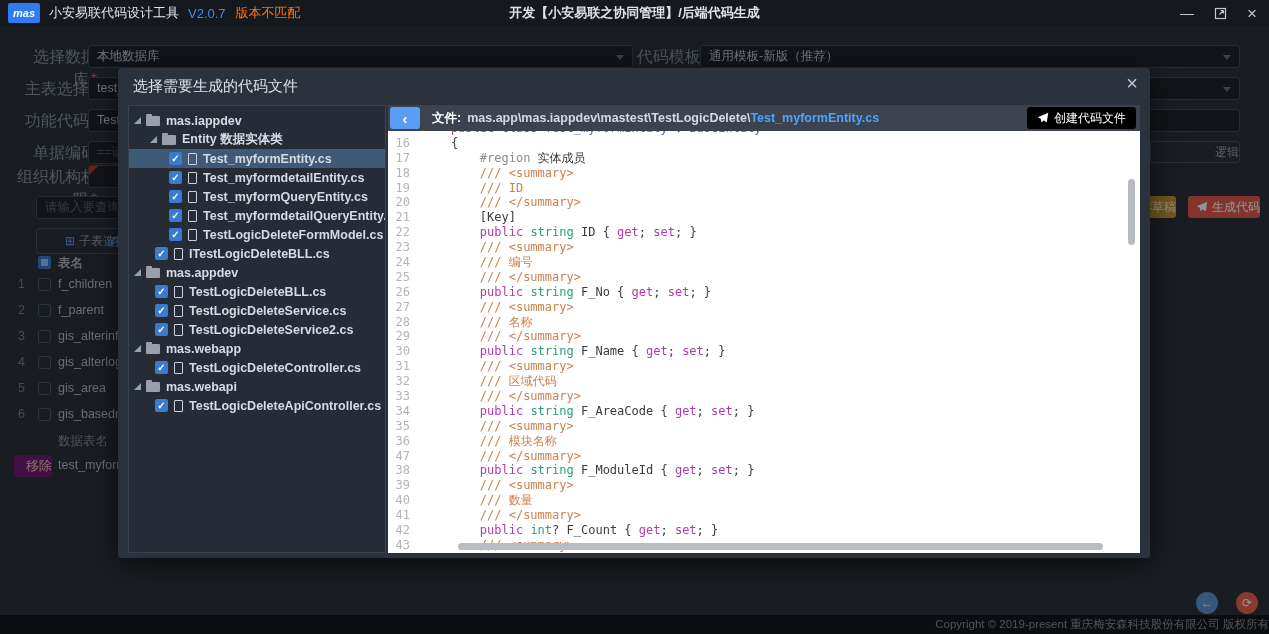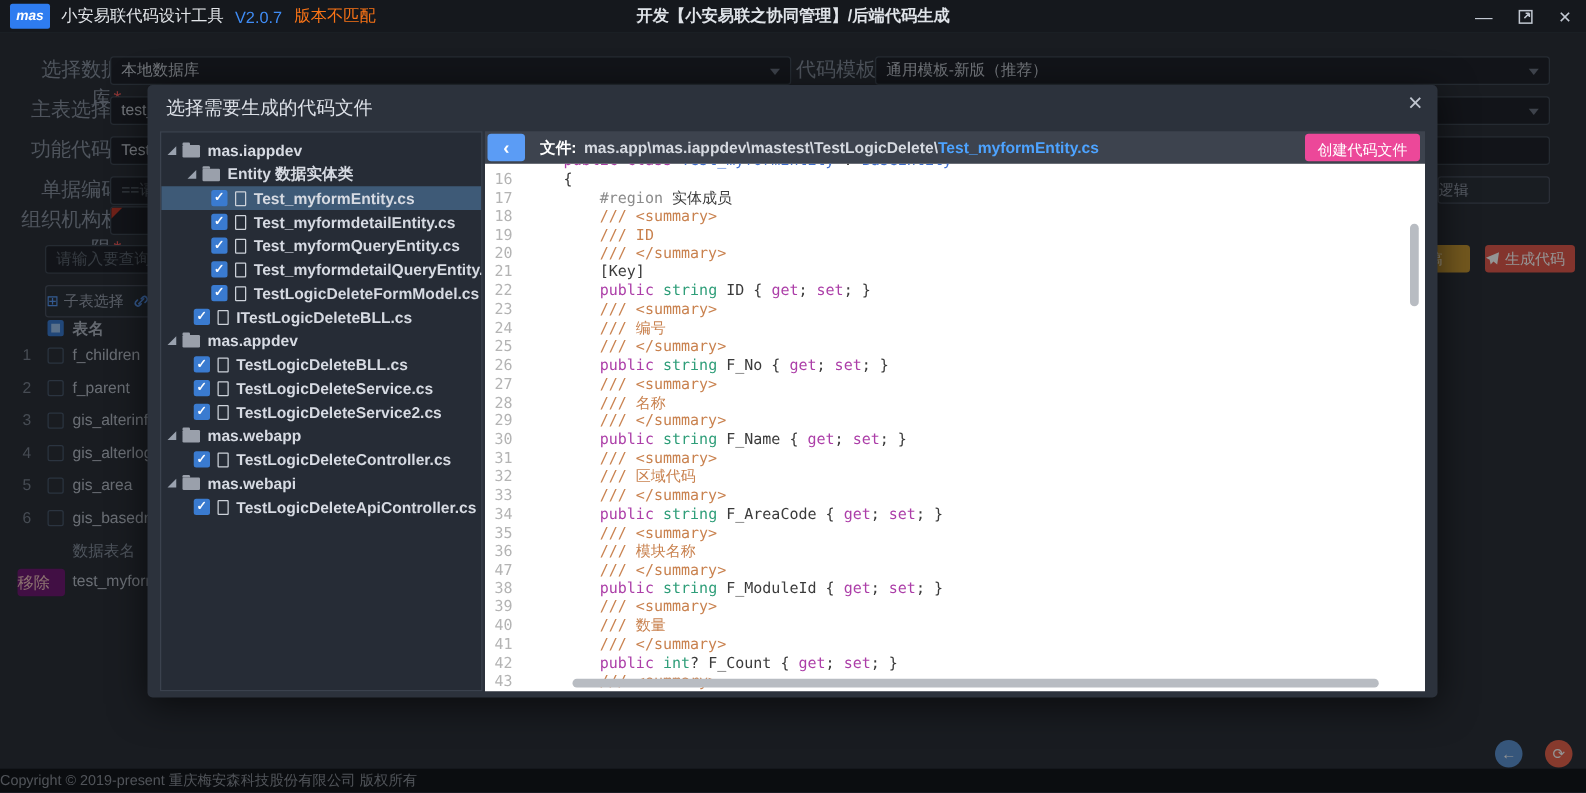--- a/index.html
+++ b/index.html
@@ -29,21 +29,21 @@
   .inp { position:absolute; height:23px; background:#20242b; border:1px solid #414a57;
          border-radius:3px; color:#c6ccd6; font-size:12.5px; line-height:21px;
          padding:0 8px; overflow:hidden; white-space:nowrap; }
   .inp .caret { position:absolute; right:8px; top:9px; width:0; height:0;
                 border-left:4px solid transparent; border-right:4px solid transparent;
                 border-top:5px solid #6a7382; }
   .inp.ph { color:#5d6672; }
   .corner-err { position:absolute; left:0; top:0; width:0; height:0;
                 border-top:9px solid #c0392b; border-right:9px solid transparent; }
   .btn { position:absolute; border-radius:3px; font-size:12px; display:flex;
-         align-items:center; justify-content:flex-start; cursor:pointer; gap:4px; }
+         align-items:center; justify-content:flex-end; cursor:pointer; gap:4px; }
   .btn-plain { background:#2c323c; border:1px solid #4a5260; color:#9aa3b1; }
   .btn-warning { background:#c79834; color:#fdf3dc; border:none; }
   .btn-danger-solid { background:#e25a4e; color:#fff; border:none; }
   .btn-remove { background:#701a75; color:#f0c4c0; border:none; font-size:13px; }
 
   .bg-thead-cb { position:absolute; width:13px; height:13px; background:#3a7bd0;
                  border-radius:2px; display:flex; align-items:center; justify-content:center; }
   .bg-thead-cb i { width:7px; height:7px; background:#9cc3ef; display:block; }
   .bg-th { position:absolute; color:#aeb6c2; font-size:12.5px; font-weight:bold; }
   .bg-row { position:absolute; left:0; width:118px; height:26px; }
@@ -92,22 +92,22 @@
   .code-panel { position:absolute; left:270px; top:37px; width:752px; height:448px; }
   .code-header { position:absolute; left:0; top:0; width:752px; height:26px; background:#3d434e;
                  display:flex; align-items:center; }
   .back-btn { width:30px; height:22px; background:#5b9cf5; border-radius:3px; margin-left:2px;
               color:#fff; font-size:15px; font-weight:bold; display:flex; align-items:center;
               justify-content:center; cursor:pointer; }
   .file-lbl { color:#fff; font-size:12.5px; font-weight:bold; margin-left:12px; }
   .file-path { color:#d5d9e0; font-size:12.5px; font-weight:bold; margin-left:6px; }
   .file-name { color:#4da3ff; font-size:12.5px; font-weight:bold; }
   .create-btn { position:absolute; right:4px; top:2px; height:22px; padding:0 10px;
-                background:#ec4899; border-radius:3px; color:#fff; font-size:12px;
-                display:flex; align-items:center; gap:5px; cursor:pointer;flex-direction:column; }
+                background:#000000; border-radius:3px; color:#fff; font-size:12px;
+                display:flex; align-items:center; gap:5px; cursor:pointer; }
 
   .code-area { position:absolute; left:0; top:26px; width:752px; height:422px; background:#fff;
                overflow:hidden; }
   .cl { height:14.9px; display:flex; font-family:"DejaVu Sans Mono","Liberation Mono",monospace;
         font-size:12px; line-height:14.9px; white-space:pre; }
   .cl.partial-top { margin-top:-10px; }
   .ln { width:34px; text-align:right; padding-right:12px; color:#b4b4b4; flex:none; }
   .ct { flex:1; }
   .s-cm { color:#c9824f; }
   .s-kw { color:#ac3ea8; }
@@ -115,21 +115,21 @@
   .s-pl { color:#3b3b3b; }
   .s-rg { color:#8b8b8b; }
   .s-bl { color:#3f6fd1; }
   .vscroll { position:absolute; right:5px; top:48px; width:7px; height:66px; background:#b8bcc2;
              border-radius:4px; cursor:pointer; }
   .hscroll { position:absolute; left:70px; bottom:3px; height:7px; width:645px; background:#b8bcc2;
              border-radius:4px; cursor:pointer; }
 
   
   .footer { position:absolute; left:0; top:615px; width:1269px; height:19px; background:#14171c;
-            display:flex; align-items:center; justify-content:flex-start; z-index:10; }
+            display:flex; align-items:center; justify-content:flex-end; z-index:10; }
   .footer span { color:#8a9099; font-size:11.5px; }
 </style>
 </head>
 <body>
 
 <div class="titlebar">
   <div class="logo">mas</div>
   <span class="app-title">小安易联代码设计工具</span>
   <span class="version">V2.0.7</span>
   <span class="version-warn">版本不匹配</span>

